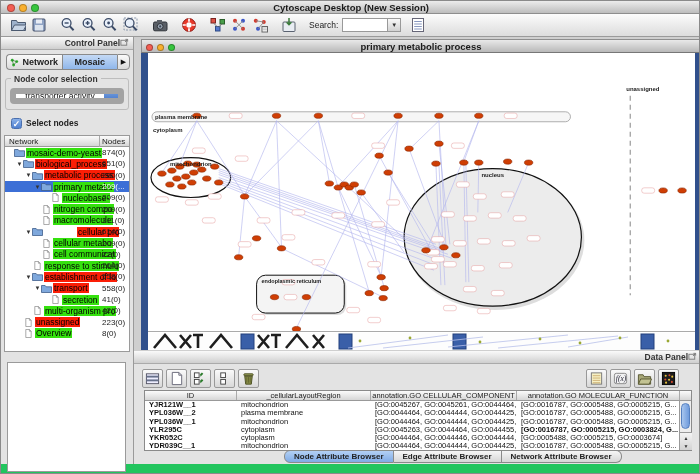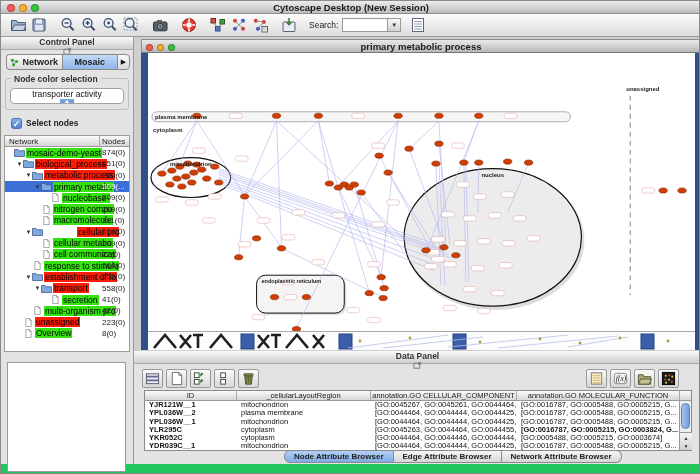--- a/index.html
+++ b/index.html
@@ -24,37 +24,37 @@
   .tb-sep { width:8px; }
   .search-label { font-size:8.5px; color:#222; margin:0 4px 0 10px; }
   .search-combo { display:flex; align-items:center; }
   .search-input { width:46px; height:14px; border:1px solid #999; background:#fff; font-size:8px; padding:0 2px; font-family:"Liberation Sans",sans-serif; }
   .search-drop { width:13px; height:14px; border:1px solid #999; border-left:none; background:linear-gradient(#f8f8f8,#d2d2d2); font-size:6px; color:#333; display:flex; align-items:center; justify-content:center; }
 
   
   .control-panel { position:absolute; left:0; top:36px; width:133px; height:427px;
     background:#e3e3e3; border-right:1px solid #9a9a9a; }
   .panel-header { height:13px; background:linear-gradient(#fafafa,#cfcfcf); border-bottom:1px solid #aaa;
-    display:flex; align-items:center; justify-content:flex-start; padding:0 4px;flex-direction:column; }
+    display:flex; align-items:center; justify-content:flex-end; padding:0 4px; }
   .panel-header .ph-title { font-size:8.5px; font-weight:bold; color:#333; }
   .float-ico svg { width:9px; height:9px; }
 
   .cp-tabs { display:flex; margin:4px 3px 0 5px; height:16px; }
   .cp-tab { flex:1; display:flex; align-items:center; justify-content:center; gap:3px;
     border:1px solid #8a8a8a; border-right:none; background:linear-gradient(#fafafa,#dadada);
     font-weight:bold; font-size:9px; }
   .cp-tab:first-child { border-radius:4px 0 0 4px; }
   .cp-tab.selected { background:linear-gradient(#c4d9f5,#8fb6ea); }
   .cp-tab-more { width:13px; border:1px solid #8a8a8a; border-radius:0 4px 4px 0;
     background:linear-gradient(#fafafa,#dadada); display:flex; align-items:center; justify-content:center; font-size:7px; color:#111; }
   .cp-tab svg { width:9px; height:9px; }
 
   .groupbox { margin:8px 4px 0 4px; border:1px solid #bdbdbd; border-radius:3px; position:relative; padding:9px 4px 5px 4px; }
   .groupbox .legend { position:absolute; top:-5px; left:5px; background:#e3e3e3; padding:0 3px; font-size:8.5px; font-weight:bold; color:#333; }
-  .combobox { height:16px; background:#fff; border:1px solid #a3a3a3; border-radius:4px; display:flex; align-items:center; overflow:hidden;flex-direction:column; }
+  .combobox { height:16px; background:#fff; border:6px solid #a3a3a3; border-radius:4px; display:flex; align-items:center; overflow:hidden; }
   .combobox .cb-text { flex:1; text-align:center; font-size:8.5px; color:#111; }
   .combobox .cb-btn { width:14px; height:16px; background:linear-gradient(#7fa9e4,#3c6dc4); display:flex; align-items:center; justify-content:center; }
   .combobox .cb-btn svg { width:10px; height:12px; }
 
   .checkbox-row { display:flex; align-items:center; gap:4px; margin:7px 0 0 10px; height:12px; }
   .checkbox { width:11px; height:11px; border-radius:2.5px; border:1px solid #4a6fae;
     background:linear-gradient(#89b0e8,#4f7fd0); color:#fff; font-size:9px; line-height:10px; text-align:center; font-weight:bold; }
   .checkbox-label { font-size:8.5px; font-weight:bold; color:#222; }
 
   .tree-box { margin:6px 3px 0 3px; height:217px; background:#fff; border:1px solid #9a9a9a; overflow:hidden; position:relative; }

